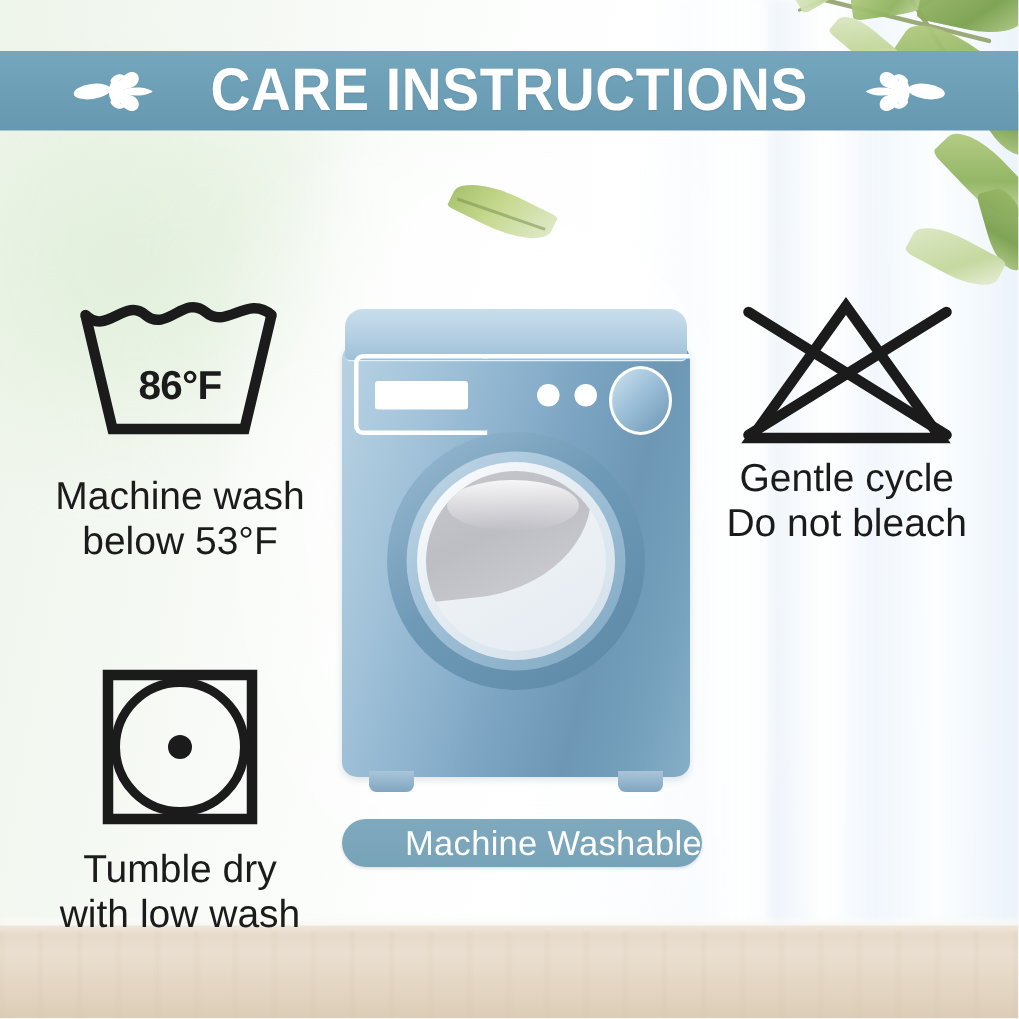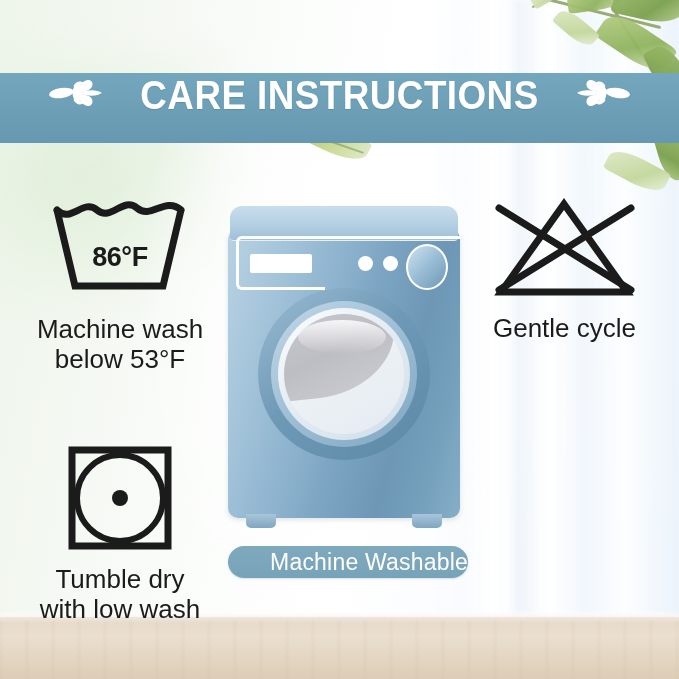--- a/index.html
+++ b/index.html
@@ -100,23 +100,23 @@
     transform:rotate(26deg);
     background:linear-gradient(110deg,#a6bf6b 0%,#c6d98f 45%,#e2ead0 100%);
   }
   .floating-leaf .vein{
     position:absolute;left:6%;top:52%;width:88%;height:1.5px;
     background:rgba(120,145,80,.55);transform:rotate(-7deg);
   }
 
   
   .banner{
-    position:absolute;left:0;top:34px;width:679px;height:70px;
+    position:absolute;left:0;top:34px;width:679px;height:53px;
     background:linear-gradient(180deg,#74a7bd 0%,#6d9fb6 50%,#6699b1 100%);
-    display:flex;justify-content:center;gap:18px;margin-top:39px;
+    display:flex;align-items:center;justify-content:center;gap:18px;
   }
   .banner-title{
     color:#ffffff;
     font-size:40px;
     font-weight:bold;
     letter-spacing:.5px;
     transform:scaleX(.92);
     white-space:nowrap;
     text-shadow:0 1px 1px rgba(60,95,115,.25);
   }
@@ -132,21 +132,21 @@
     line-height:30px;
     white-space:nowrap;
   }
 
   #cell-wash{left:14px;top:198px;width:212px;}
   #cell-bleach{left:452px;top:198px;width:225px;}
   #cell-dry{left:14px;top:444px;width:212px;}
   #cell-iron{left:452px;top:444px;width:225px;}
 
   #cell-wash .cell-label,#cell-dry .cell-label{margin-top:12px;}
-  #cell-bleach .cell-label,#cell-iron .cell-label{margin-top:10px;}
+  #cell-bleach .cell-label,#cell-iron .cell-label{}
 
   .tub-temp{
     position:absolute;left:0;right:0;top:44px;
     font-size:27px;font-weight:bold;color:#1b1b1b;letter-spacing:-.5px;
   }
   .icon-wrap{position:relative;display:inline-block;}
 
   
   #machine{position:absolute;left:228px;top:206px;width:232px;height:330px;}
   .wm-body{
@@ -315,20 +315,21 @@
   <div class="cell" id="cell-bleach">
     <div class="cell-icon">
       <svg width="155" height="105" viewBox="0 0 155 105">
         <path d="M77 6 L140 94 L14 94 Z" fill="none" stroke="#1b1b1b" stroke-width="7" stroke-linejoin="miter"></path>
         <line x1="12" y1="10" x2="144" y2="92" stroke="#1b1b1b" stroke-width="7" stroke-linecap="round"></line>
         <line x1="144" y1="10" x2="12" y2="92" stroke="#1b1b1b" stroke-width="7" stroke-linecap="round"></line>
       </svg>
     </div>
     <div class="cell-label">
       <div>Gentle cycle</div>
+      <div>Do not bleach</div>
     </div>
   </div>
 
   <div class="cell" id="cell-dry">
     <div class="cell-icon">
       <svg width="108" height="108" viewBox="0 0 108 108">
         <rect x="6" y="6" width="96" height="96" fill="none" stroke="#1b1b1b" stroke-width="7"></rect>
         <circle cx="54" cy="54" r="43" fill="none" stroke="#1b1b1b" stroke-width="6"></circle>
         <circle cx="54" cy="54" r="8" fill="#1b1b1b"></circle>
       </svg>

